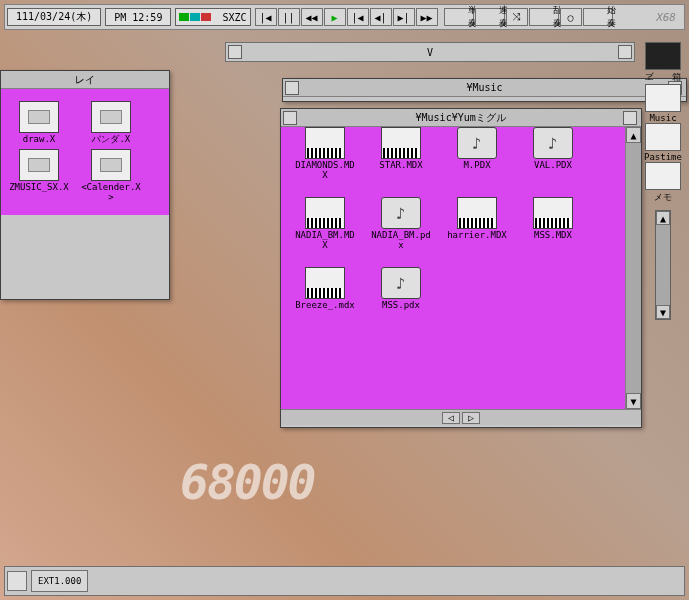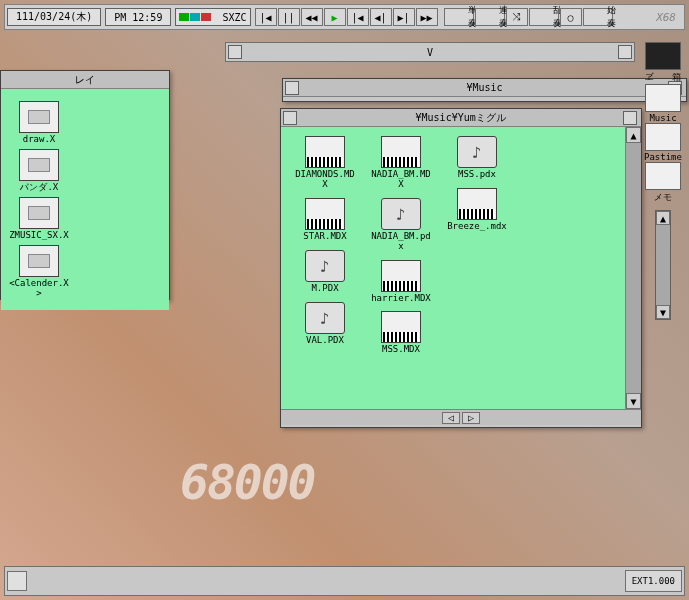--- a/index.html
+++ b/index.html
@@ -15,29 +15,29 @@
 .logo { margin-left: auto; padding: 2px 6px; font-style: italic; color: #888; font-size: 11px; text-align: right; }
 
 .bar2 { position: absolute; top: 42px; left: 225px; width: 410px; height: 20px; background: #c8c8c8; border: 1px solid #707070; display: flex; align-items: center; }
 .bar2 .handle { width: 14px; height: 14px; background: #d8d8d8; border: 1px solid #606060; margin: 2px; }
 .bar2 .title { flex: 1; text-align: center; font-size: 10px; }
 
 .window { position: absolute; background: #c8c8c8; border: 1px solid #404040; box-shadow: 2px 2px 4px rgba(0,0,0,0.3); }
 .titlebar { height: 18px; background: #c0c0c0; border-bottom: 1px solid #808080; display: flex; align-items: center; padding: 0 2px; }
 .titlebar .ctrl { width: 14px; height: 14px; background: #d8d8d8; border: 1px solid #606060; margin-right: 2px; }
 .titlebar .title { flex: 1; text-align: center; font-size: 10px; }
-.content { background: #86efac; flex-direction: column; }
+.content { background: #d946ef; }
 
 .win1 { top: 70px; left: 0; width: 170px; height: 230px; }
 .win1 .content { padding: 12px 6px; display: flex; flex-wrap: wrap; gap: 4px 8px; }
 
 .win2 { top: 78px; left: 282px; width: 405px; height: 24px; }
 .win3 { top: 108px; left: 280px; width: 362px; height: 320px; }
 .win3 .body { display: flex; height: 282px; }
-.win3 .content { flex: 1; padding: 9px 12px; display: flex; flex-wrap: wrap; gap: 8px 12px; align-content: flex-start; }
+.win3 .content { flex: 1; padding: 0 12px; display: flex; flex-wrap: wrap; gap: 16px 12px; align-content: flex-start; }
 .win3 .scrollbar { width: 16px; background: #c0c0c0; border-left: 1px solid #808080; display: flex; flex-direction: column; }
 .win3 .scrollbar .arr { height: 16px; background: #d0d0d0; border: 1px solid #707070; display: flex; align-items: center; justify-content: center; cursor: pointer; }
 .win3 .scrollbar .track { flex: 1; background: #a8a8a8; }
 .win3 .hscroll { height: 16px; background: #c0c0c0; border-top: 1px solid #808080; display: flex; justify-content: center; align-items: center; gap: 2px; }
 .win3 .hscroll .arr { width: 18px; height: 12px; background: #d0d0d0; border: 1px solid #707070; display:flex;align-items:center;justify-content:center;cursor:pointer; }
 
 .fileicon { width: 64px; display: flex; flex-direction: column; align-items: center; gap: 2px; cursor: pointer; }
 .fileicon .ico { width: 40px; height: 32px; background: #f0f0f0; border: 1px solid #404040; position: relative; display:flex;align-items:flex-end;justify-content:center; }
 .fileicon .ico.mdx::after { content: ""; display: block; width: 36px; height: 10px; background: repeating-linear-gradient(90deg, #000 0 2px, #fff 2px 4px); }
 .fileicon .ico.pdx { border-radius: 3px; background: #e0e0e0; }
@@ -49,21 +49,21 @@
 .sidebar { position: absolute; right: 4px; top: 42px; width: 44px; display: flex; flex-direction: column; gap: 2px; }
 .sidebar .item { display: flex; flex-direction: column; align-items: center; gap: 1px; }
 .sidebar .ico { width: 36px; height: 28px; background: #d0d0d0; border: 1px solid #606060; cursor: pointer; }
 .sidebar .ico.dark { background: #222; }
 .sidebar .ico.light { background: #f0f0f0; }
 .sidebar .lbl { font-size: 9px; }
 .sidebar .scroll { width: 16px; height: 110px; background: #a8a8a8; border: 1px solid #606060; margin: 4px auto; display:flex;flex-direction:column; }
 .sidebar .scroll .arr { height: 14px; background: #d0d0d0; border:1px solid #707070; display:flex;align-items:center;justify-content:center;cursor:pointer; }
 .sidebar .scroll .track { flex:1; }
 
-.taskbar { position: absolute; bottom: 4px; left: 4px; right: 4px; height: 30px; background: #c8c8c8; border: 1px solid #707070; display: flex; align-items: center; padding: 2px; gap: 4px; justify-content: space-between; }
+.taskbar { position: absolute; bottom: 4px; left: 4px; right: 4px; height: 30px; background: #c8c8c8; border: 1px solid #707070; display: flex; align-items: center; padding: 2px; gap: 4px; }
 .taskbar .item { height: 22px; padding: 0 6px; background: #d8d8d8; border: 1px solid #707070; display: flex; align-items: center; font-size: 9px; }
 .taskbar .icon { width: 20px; height: 20px; background: #e0e0e0; border: 1px solid #707070; }
 
 .sxzc { display:flex;flex-direction:row;align-items:center;gap:11px; }
 .sxzc .indic { display:flex; gap:1px; }
 .sxzc .indic span { width:10px;height:8px;display:block; }
 </style>
 </head>
 <body>
 
@@ -175,26 +175,26 @@
         </div>
         <div class="fileicon">
           <div class="ico mdx"></div>
           <div class="lbl">harrier.MDX</div>
         </div>
         <div class="fileicon">
           <div class="ico mdx"></div>
           <div class="lbl">MSS.MDX</div>
         </div>
         <div class="fileicon">
+          <div class="ico mdx"></div>
+          <div class="lbl">Breeze_.mdx</div>
+        </div>
+        <div class="fileicon">
           <div class="ico pdx"></div>
           <div class="lbl">MSS.pdx</div>
-        </div>
-        <div class="fileicon">
-          <div class="ico mdx"></div>
-          <div class="lbl">Breeze_.mdx</div>
         </div>
       </div>
     <div class="scrollbar">
       <div class="arr">▲</div>
       <div class="track"></div>
       <div class="arr">▼</div>
     </div>
   </div>
   <div class="hscroll">
     <div class="arr">◁</div>

